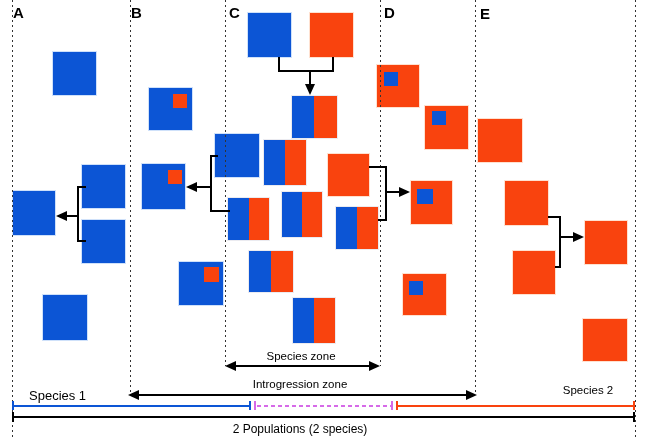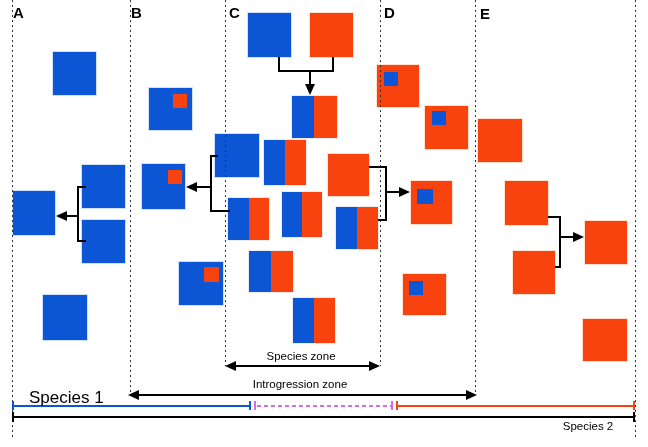--- a/index.html
+++ b/index.html
@@ -111,17 +111,18 @@
     <div class="bar" style="left: 396px; top: 405px; width: 239px; height: 2px; background: rgb(249, 67, 14);"></div>
     <div class="bar" style="left: 12px; top: 416px; width: 623px; height: 2px; background: rgb(0, 0, 0);"></div>
     <div class="tick" style="left: 12px; top: 401px; height: 9px; background: rgb(12, 85, 213);"></div>
     <div class="tick" style="left: 249px; top: 401px; height: 9px; background: rgb(12, 85, 213);"></div>
     <div class="tick" style="left: 254px; top: 401px; height: 9px; background: rgb(214, 106, 232);"></div>
     <div class="tick" style="left: 391px; top: 401px; height: 9px; background: rgb(214, 106, 232);"></div>
     <div class="tick" style="left: 396px; top: 401px; height: 9px; background: rgb(249, 67, 14);"></div>
     <div class="tick" style="left: 633px; top: 401px; height: 9px; background: rgb(249, 67, 14);"></div>
     <div class="tick" style="left: 12px; top: 412px; height: 10px; background: rgb(0, 0, 0);"></div>
     <div class="tick" style="left: 633px; top: 412px; height: 10px; background: rgb(0, 0, 0);"></div>
-    <div class="txt" style="top: 388px; font-size: 17px; left: 29px;">Species 1</div>
+    <div class="txt" style="top: 388px; font-size: 13px; left: 29px;">Species 1</div>
     <div class="txt" style="top: 350px; font-size: 11.5px; left: 301px; transform: translateX(-50%);">Species zone</div>
     <div class="txt" style="top: 378px; font-size: 11.5px; left: 300px; transform: translateX(-50%);">Introgression zone</div>
-    <div class="txt" style="top: 384px; font-size: 11.5px; left: 588px; transform: translateX(-50%); margin-top: 36px;">Species 2</div>
+    <div class="txt" style="top: 384px; font-size: 11.5px; left: 588px; transform: translateX(-50%);">Species 2</div>
+    <div class="txt" style="top: 422px; font-size: 12px; left: 300px; transform: translateX(-50%);">2 Populations (2 species)</div>
   </div>
 
 </body></html>

